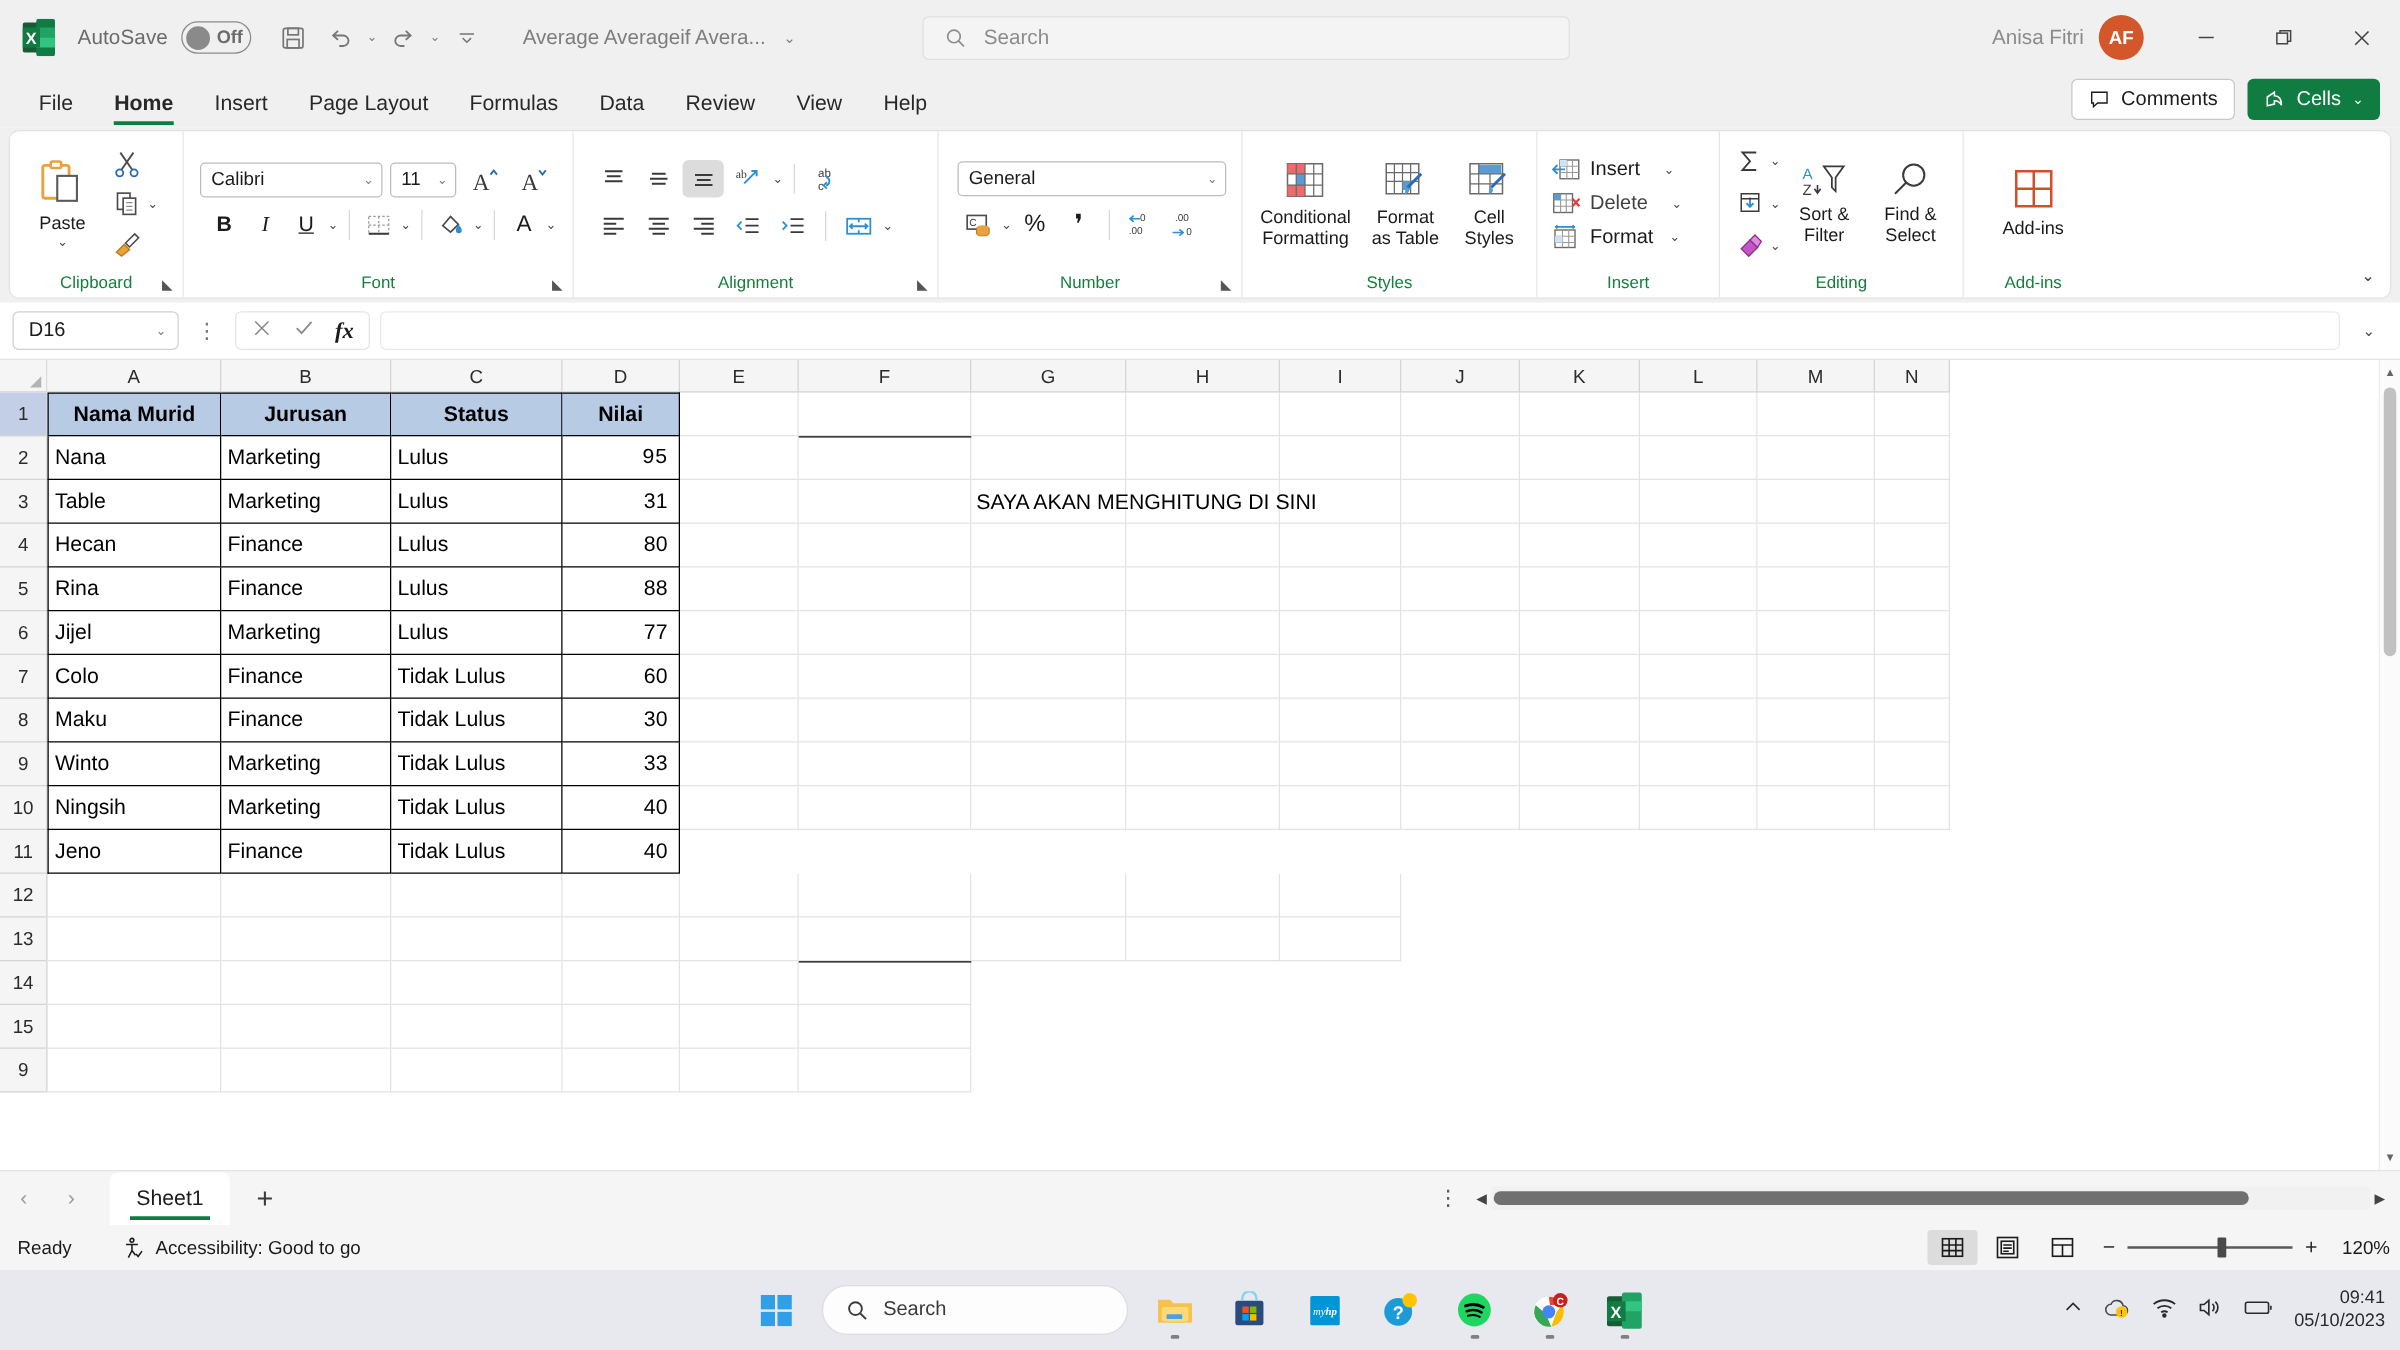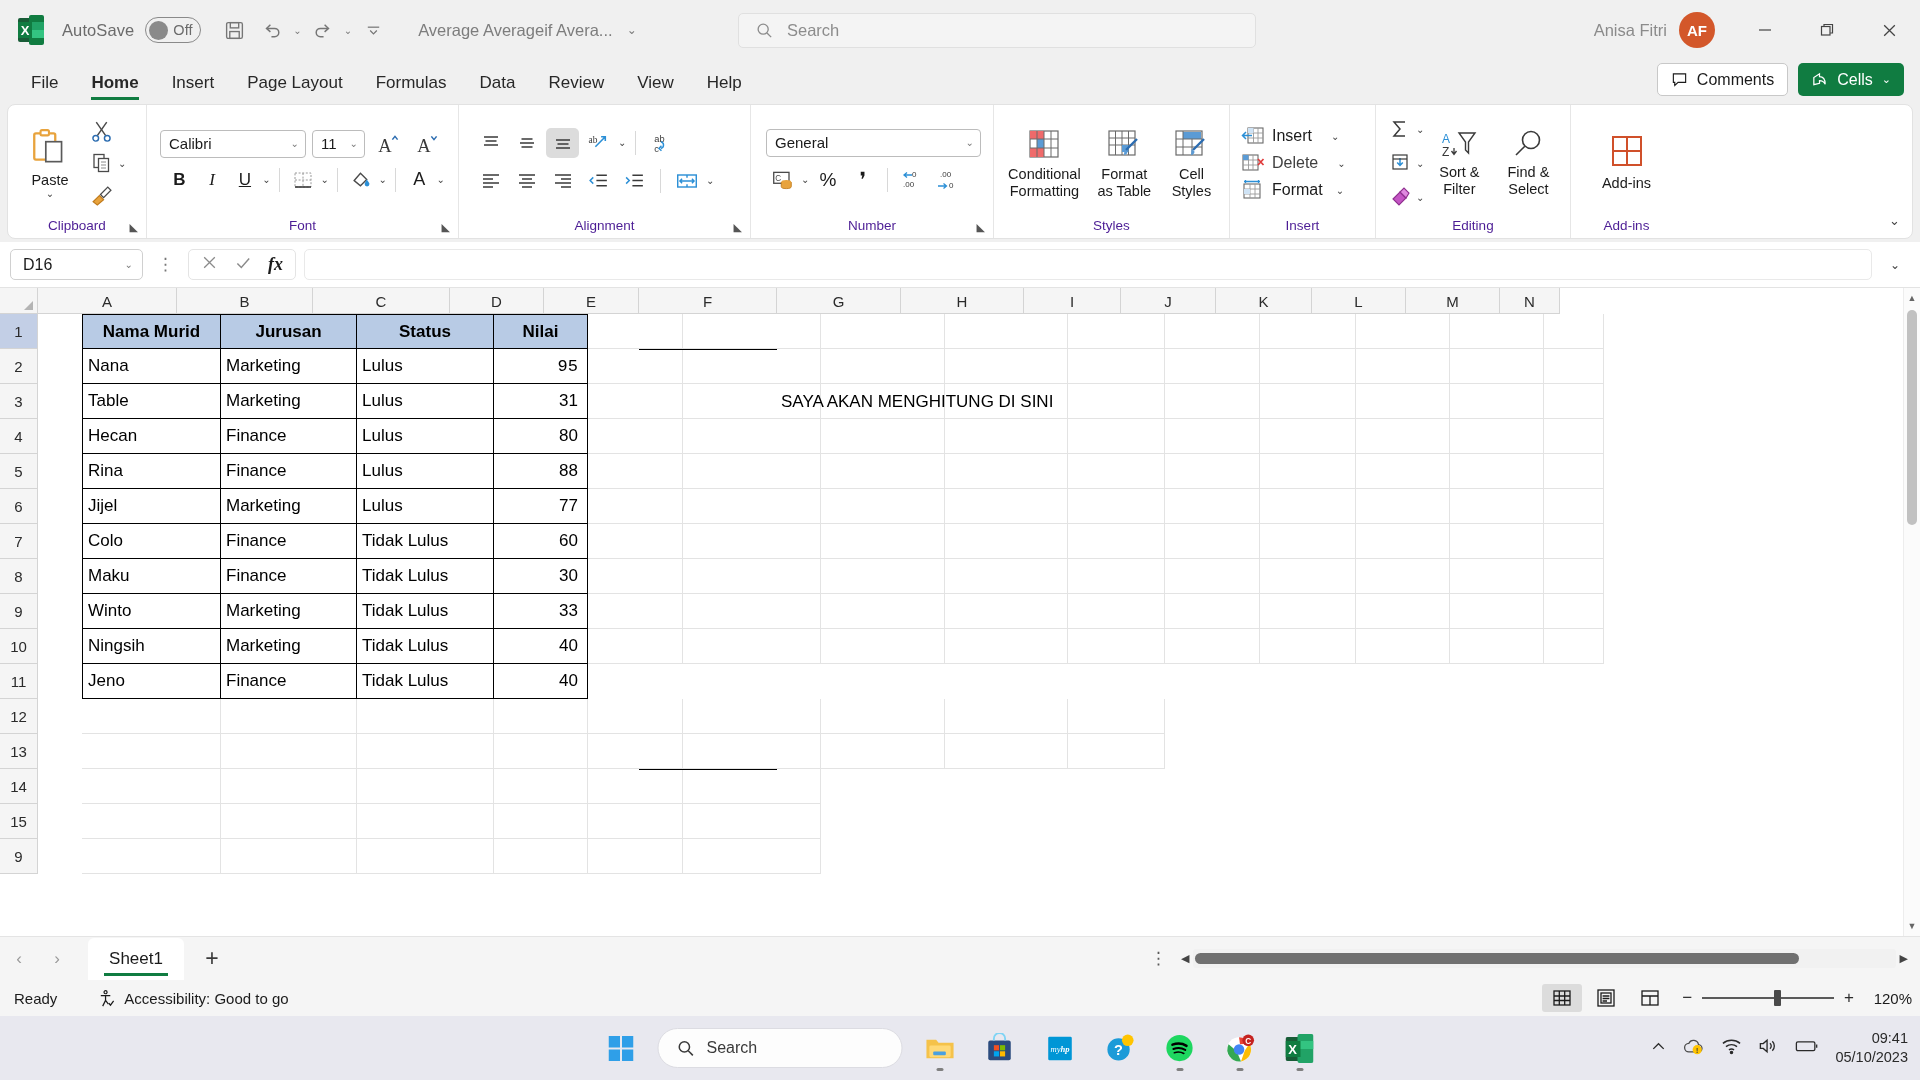--- a/index.html
+++ b/index.html
@@ -14,21 +14,21 @@
   
   .titlebar {
     height: 60px; background: #f0f0f0; display: flex; align-items: center;
     flex: 0 0 60px; position: relative;
   }
   .xl-logo { width: 26px; height: 30px; margin-left: 18px; position: relative; }
   .xl-logo svg { display:block; }
   .autosave-label { font-size: 16.5px; color: #6b6b6b; margin-left: 18px; letter-spacing: .1px;}
   .toggle {
     width: 56px; height: 26px; border-radius: 13px; border: 1.6px solid #8a8a8a;
-    margin-left: 11px; display: flex; align-items: center; background: transparent;
+    margin-left: 11px; display: flex; align-items: center; background: transparent; font-weight: bold;
   }
   .toggle .knob { width: 19px; height: 19px; border-radius: 50%; background: #8a8a8a; margin-left: 3px; }
   .toggle .t-txt { font-size: 14.5px; color: #6b6b6b; margin-left: 5px; }
   .qat { display: flex; align-items: center; margin-left: 16px; gap: 4px; color: #7a7a7a; }
   .qat .icn { width: 34px; height: 34px; display: flex; align-items: center; justify-content: center; }
   .chev { font-size: 10px; color: #7a7a7a; }
   .doctitle { font-size: 16.5px; color: #7d7d7d; margin-left: 28px; white-space: nowrap; }
   .doctitle-chev { margin-left: 14px; font-size: 12px; color:#7d7d7d;}
   .searchbox {
     position: absolute; left: 738px; top: 13px; width: 518px; height: 35px;
@@ -67,21 +67,21 @@
   .ribbon {
     height: 140px; background: #f0f0f0; flex: 0 0 140px; position: relative; padding: 0 4px;
   }
   .ribbon-inner {
     position: absolute; left: 7px; right: 7px; top: 2px; bottom: 3px;
     background: #ffffff; border: 1px solid #e2e2e2; border-radius: 8px; display: flex;
   }
   .rgroup { position: relative; display: flex; flex-direction: column; height: 100%; padding: 0 7px; }
   .rgroup + .rgroup { border-left: 1px solid #e6e6e6; }
   .rgroup .rbody { flex: 1; display: flex; align-items: center; padding-top: 3px; }
-  .rgroup .rlabel { font-size: 13.5px; color: #4c1d95; text-align: center; padding-bottom: 5px; }
+  .rgroup .rlabel { font-size: 13.5px; color: #15803d; text-align: center; padding-bottom: 5px; }
   .rgroup .rlaunch { position: absolute; right: 8px; bottom: 4px; font-size: 11px; color: #555; }
   .big-btn { display: flex; flex-direction: column; align-items: center; justify-content: center;
              min-width: 60px; padding: 0 5px; }
   .big-btn .lbl { font-size: 14.5px; color: #1b1b1b; text-align: center; line-height: 1.12; margin-top: 3px; }
   .sm-ico { width: 33px; height: 30px; display: flex; align-items: center; justify-content: center; }
   .row { display: flex; align-items: center; }
   .col { display: flex; flex-direction: column; }
 
   .input-ctl {
     border: 1px solid #bcbcbc; border-radius: 4px; height: 28px; background: #fff;
@@ -114,21 +114,21 @@
   .colhead { position: absolute; left: 38px; top: 0; height: 26px; display: flex;
              background: #f5f5f5; border-bottom: 1px solid #d4d4d4; }
   .colhead .ch { border-right: 1px solid #d4d4d4; font-size: 15px; color: #2b2b2b;
              display: flex; align-items: center; justify-content: center; height: 26px; }
   .rowhead { position: absolute; left: 0; top: 26px; width: 38px; background: #f5f5f5;
              border-right: 1px solid #d4d4d4; }
   .rowhead .rh { height: 35px; border-bottom: 1px solid #d4d4d4; font-size: 15px; color: #2b2b2b;
              display: flex; align-items: center; justify-content: center; }
   .rowhead .rh.sel { background: #c3cfe6; }
   .cells { position: absolute; left: 38px; top: 26px; right: 0; bottom: 0; }
-  .crow { display: flex; height: 35px; padding-left: 44px; }
+  .crow { display: flex; height: 35px; }
   .cell { height: 35px; display: flex; align-items: center; font-size: 17px; color: #000;
           padding: 0 5px; position: relative; }
   .cell.gl { border-right: 1px solid #e3e3e3; border-bottom: 1px solid #e3e3e3; }
   .cell.tbl { border-right: 1px solid #000; border-bottom: 1px solid #000; }
   .cell.tbl.first { border-left: 1px solid #000; }
   .cell.hdr { background: #b8cbe5; font-weight: 700; justify-content: center; border-top: 1px solid #000; }
   .cell.num { justify-content: flex-end; padding-right: 9px; }
   .overflow-text { position: absolute; white-space: nowrap; font-size: 17px; color: #000; }
   .vscroll { position: absolute; right: 0; top: 0; bottom: 0; width: 17px; background: #fbfbfb;
              border-left: 1px solid #ededed; }

